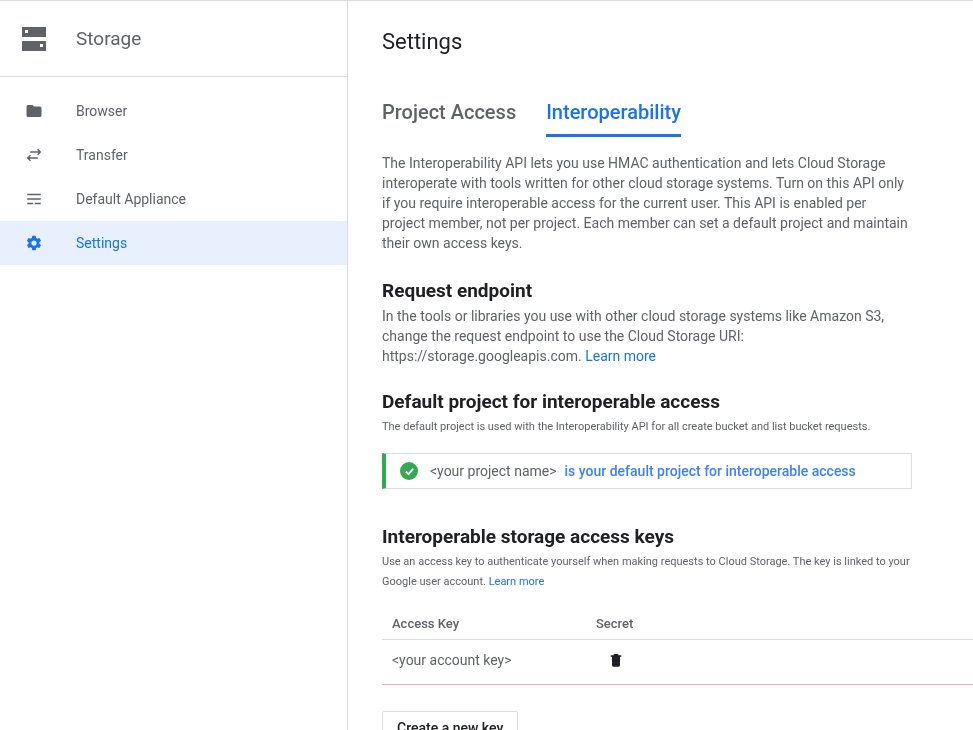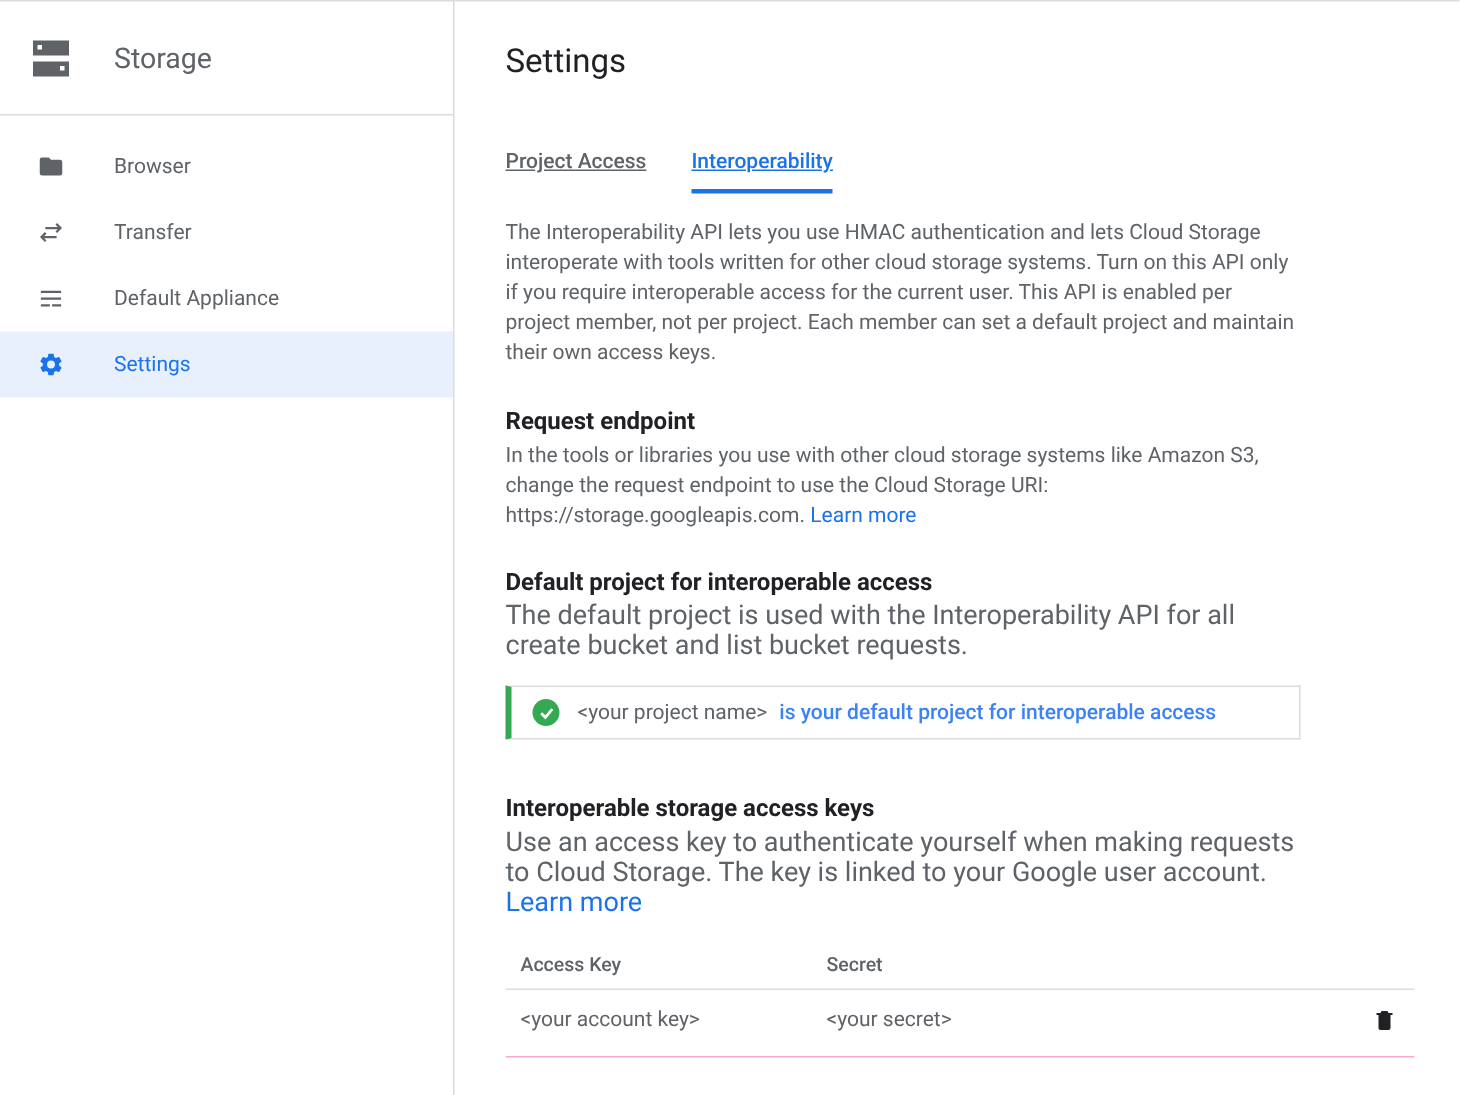--- a/index.html
+++ b/index.html
@@ -14,21 +14,21 @@
       width: 973px;
       height: 730px;
       overflow: hidden;
       border-top: 1px solid #dadce0;
     }
     .layout {
       display: flex;
       height: 100%;
     }
     .sidebar {
-      width: 303px;
+      width: 348px;
       border-right: 1px solid #dadce0;
       display: flex;
       flex-direction: column;
     }
     .sidebar-header {
       display: flex;
       align-items: center;
       height: 76px;
       padding-left: 22px;
       border-bottom: 1px solid #dadce0;
@@ -102,55 +102,54 @@
       font-weight: 400;
       color: #202124;
       margin-bottom: 46px;
     }
     .tabs {
       display: flex;
       gap: 30px;
       margin-bottom: 16px;
     }
     .tab {
-      font-size: 14px;
+      font-size: 20px;
       font-weight: 500;
       color: #5f6368;
       padding-bottom: 10px;
       cursor: pointer;
       border-bottom: 3px solid transparent;
-      text-decoration: underline;
     }
     .tab.active {
       color: #1a73e8;
       border-bottom-color: #1a73e8;
     }
     .content {
       max-width: 530px;
     }
     .description {
       font-size: 14px;
       line-height: 20px;
       color: #5f6368;
       margin-bottom: 26px;
     }
     .section-title {
-      font-size: 16px;
+      font-size: 19px;
       font-weight: 700;
       color: #202124;
       margin-bottom: 4px;
     }
     .section-text {
       font-size: 14px;
       line-height: 20px;
       color: #5f6368;
       margin-bottom: 24px;
     }
     .section-text2 {
-      font-size: 18px;
+      font-size: 11px;
       line-height: 20px;
       color: #5f6368;
       margin-bottom: 16px;
     }
     .learn-more {
       color: #1a73e8;
       cursor: pointer;
     }
     .default-project-card {
       border: 1px solid #dadce0;
@@ -315,21 +314,20 @@
       </p>
     </div>
 
     <div class="table">
       <div class="table-header">
         <div class="th th-key">Access Key</div>
         <div class="th th-secret">Secret</div>
       </div>
       <div class="table-row">
         <div class="td td-key">&lt;your account key&gt;</div>
-        <div class="td td-secret">&lt;your secret&gt;</div>
         <div class="td-action">
           <span>
             <svg viewBox="0 0 24 24" width="16" height="16" fill="#202124">
                 <path d="M6 7h12v13a2 2 0 0 1-2 2H8a2 2 0 0 1-2-2V7zm3-4h6l1 2h4v2H4V5h4l1-2z"></path>
               </svg>
           </span>
         </div>
       </div>
     </div>
 

